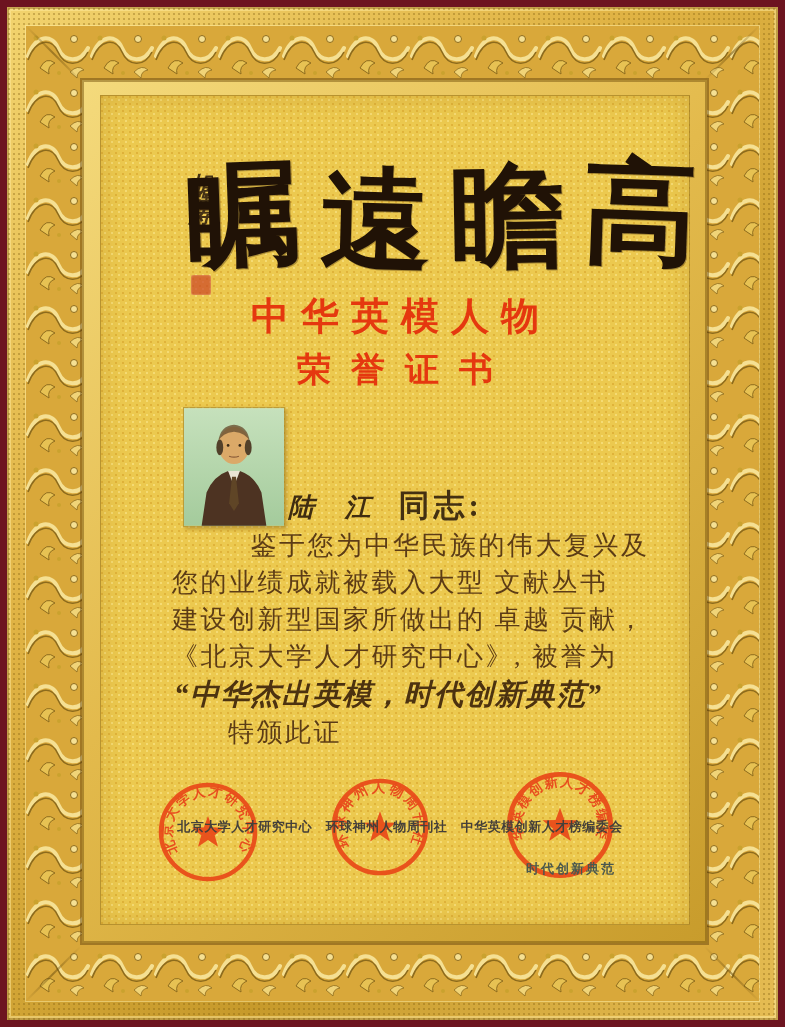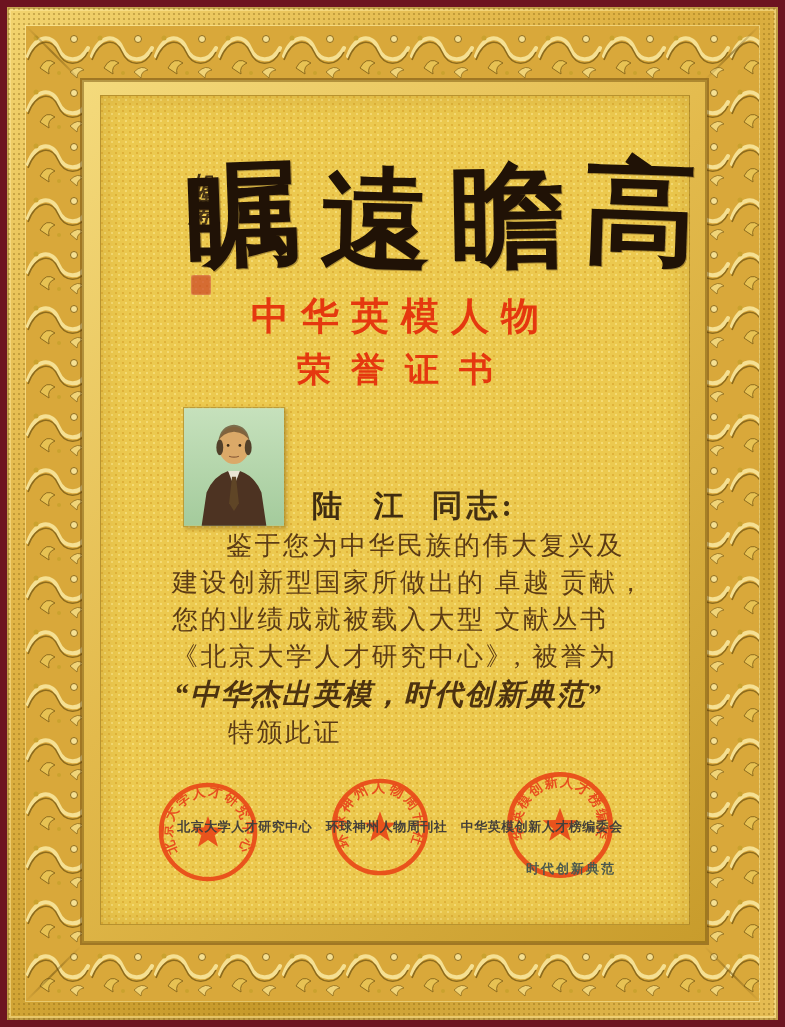--- a/index.html
+++ b/index.html
@@ -66,26 +66,26 @@
   .title-block{left:0;right:0;top:196px;text-align:center;color:#e5380f;font-weight:bold;
        font-family:"Liberation Sans","DejaVu Sans",sans-serif;}
   .title-l1{font-size:38px;letter-spacing:12px;text-indent:12px;}
   .title-l2{font-size:34px;letter-spacing:20px;text-indent:20px;margin-top:5px;}
   
   .photo{left:83px;top:312px;width:102px;height:120px;border:1px solid rgba(120,90,20,.4);
        box-shadow:2px 2px 4px rgba(120,80,10,.4);}
   .photo svg{display:block;width:100%;height:100%;}
   
   .name-line{left:188px;top:390px;display:flex;align-items:baseline;white-space:nowrap;}
-  .name{font-size:30px;font-weight:600;letter-spacing:12px;color:#3f2c11;padding-left:24px;}
+  .name{font-size:26px;font-style:italic;font-weight:600;letter-spacing:12px;color:#3f2c11;}
   .salutation{font-size:31px;font-weight:600;letter-spacing:4px;color:#433012;margin-left:16px;}
   
   .body-text{left:72px;top:432px;width:502px;color:#5c3c16;font-size:26px;letter-spacing:2.5px;}
   .bline{height:37px;line-height:37px;white-space:nowrap;}
-  .bline.i1{text-indent:54px;}
+  .bline.i1{text-indent:54px;text-align:center;}
   .bline.q{font-size:29px;font-weight:bold;color:#4c3210;height:39px;line-height:39px;
        text-indent:2px;letter-spacing:1.5px;font-style:italic;}
   .bline.i2{text-indent:56px;}
   
   .stamp{z-index:1;}
   .stamp svg{display:block;width:100%;height:100%;opacity:.92;}
   .stamp-1{left:56px;top:685px;width:104px;height:104px;}
   .stamp-2{left:229px;top:681px;width:102px;height:102px;}
   .stamp-3{left:404px;top:674px;width:112px;height:112px;}
   .stamp circle{fill:none;stroke:#e94a18;stroke-width:4.5;}
@@ -168,22 +168,22 @@
       </svg>
     </div>
 
     <div class="name-line">
       <span class="name">陆 江</span>
       <span class="salutation">同志:</span>
     </div>
 
     <div class="body-text">
       <div class="bline i1">鉴于您为中华民族的伟大复兴及</div>
+      <div class="bline">您的业绩成就被载入大型 文献丛书</div>
       <div class="bline">建设创新型国家所做出的 卓越 贡献，</div>
-      <div class="bline">您的业绩成就被载入大型 文献丛书</div>
       <div class="bline">《北京大学人才研究中心》, 被誉为</div>
       <div class="bline q">“中华杰出英模，时代创新典范”</div>
       <div class="bline i2">特颁此证</div>
     </div>
 
     <div class="stamp stamp-1">
       <svg viewBox="0 0 104 104">
         <defs>
             <path id="arc1" d="M 19.4 67.2 A 36 36 0 1 1 84.6 67.2" fill="none"></path>
           </defs>

